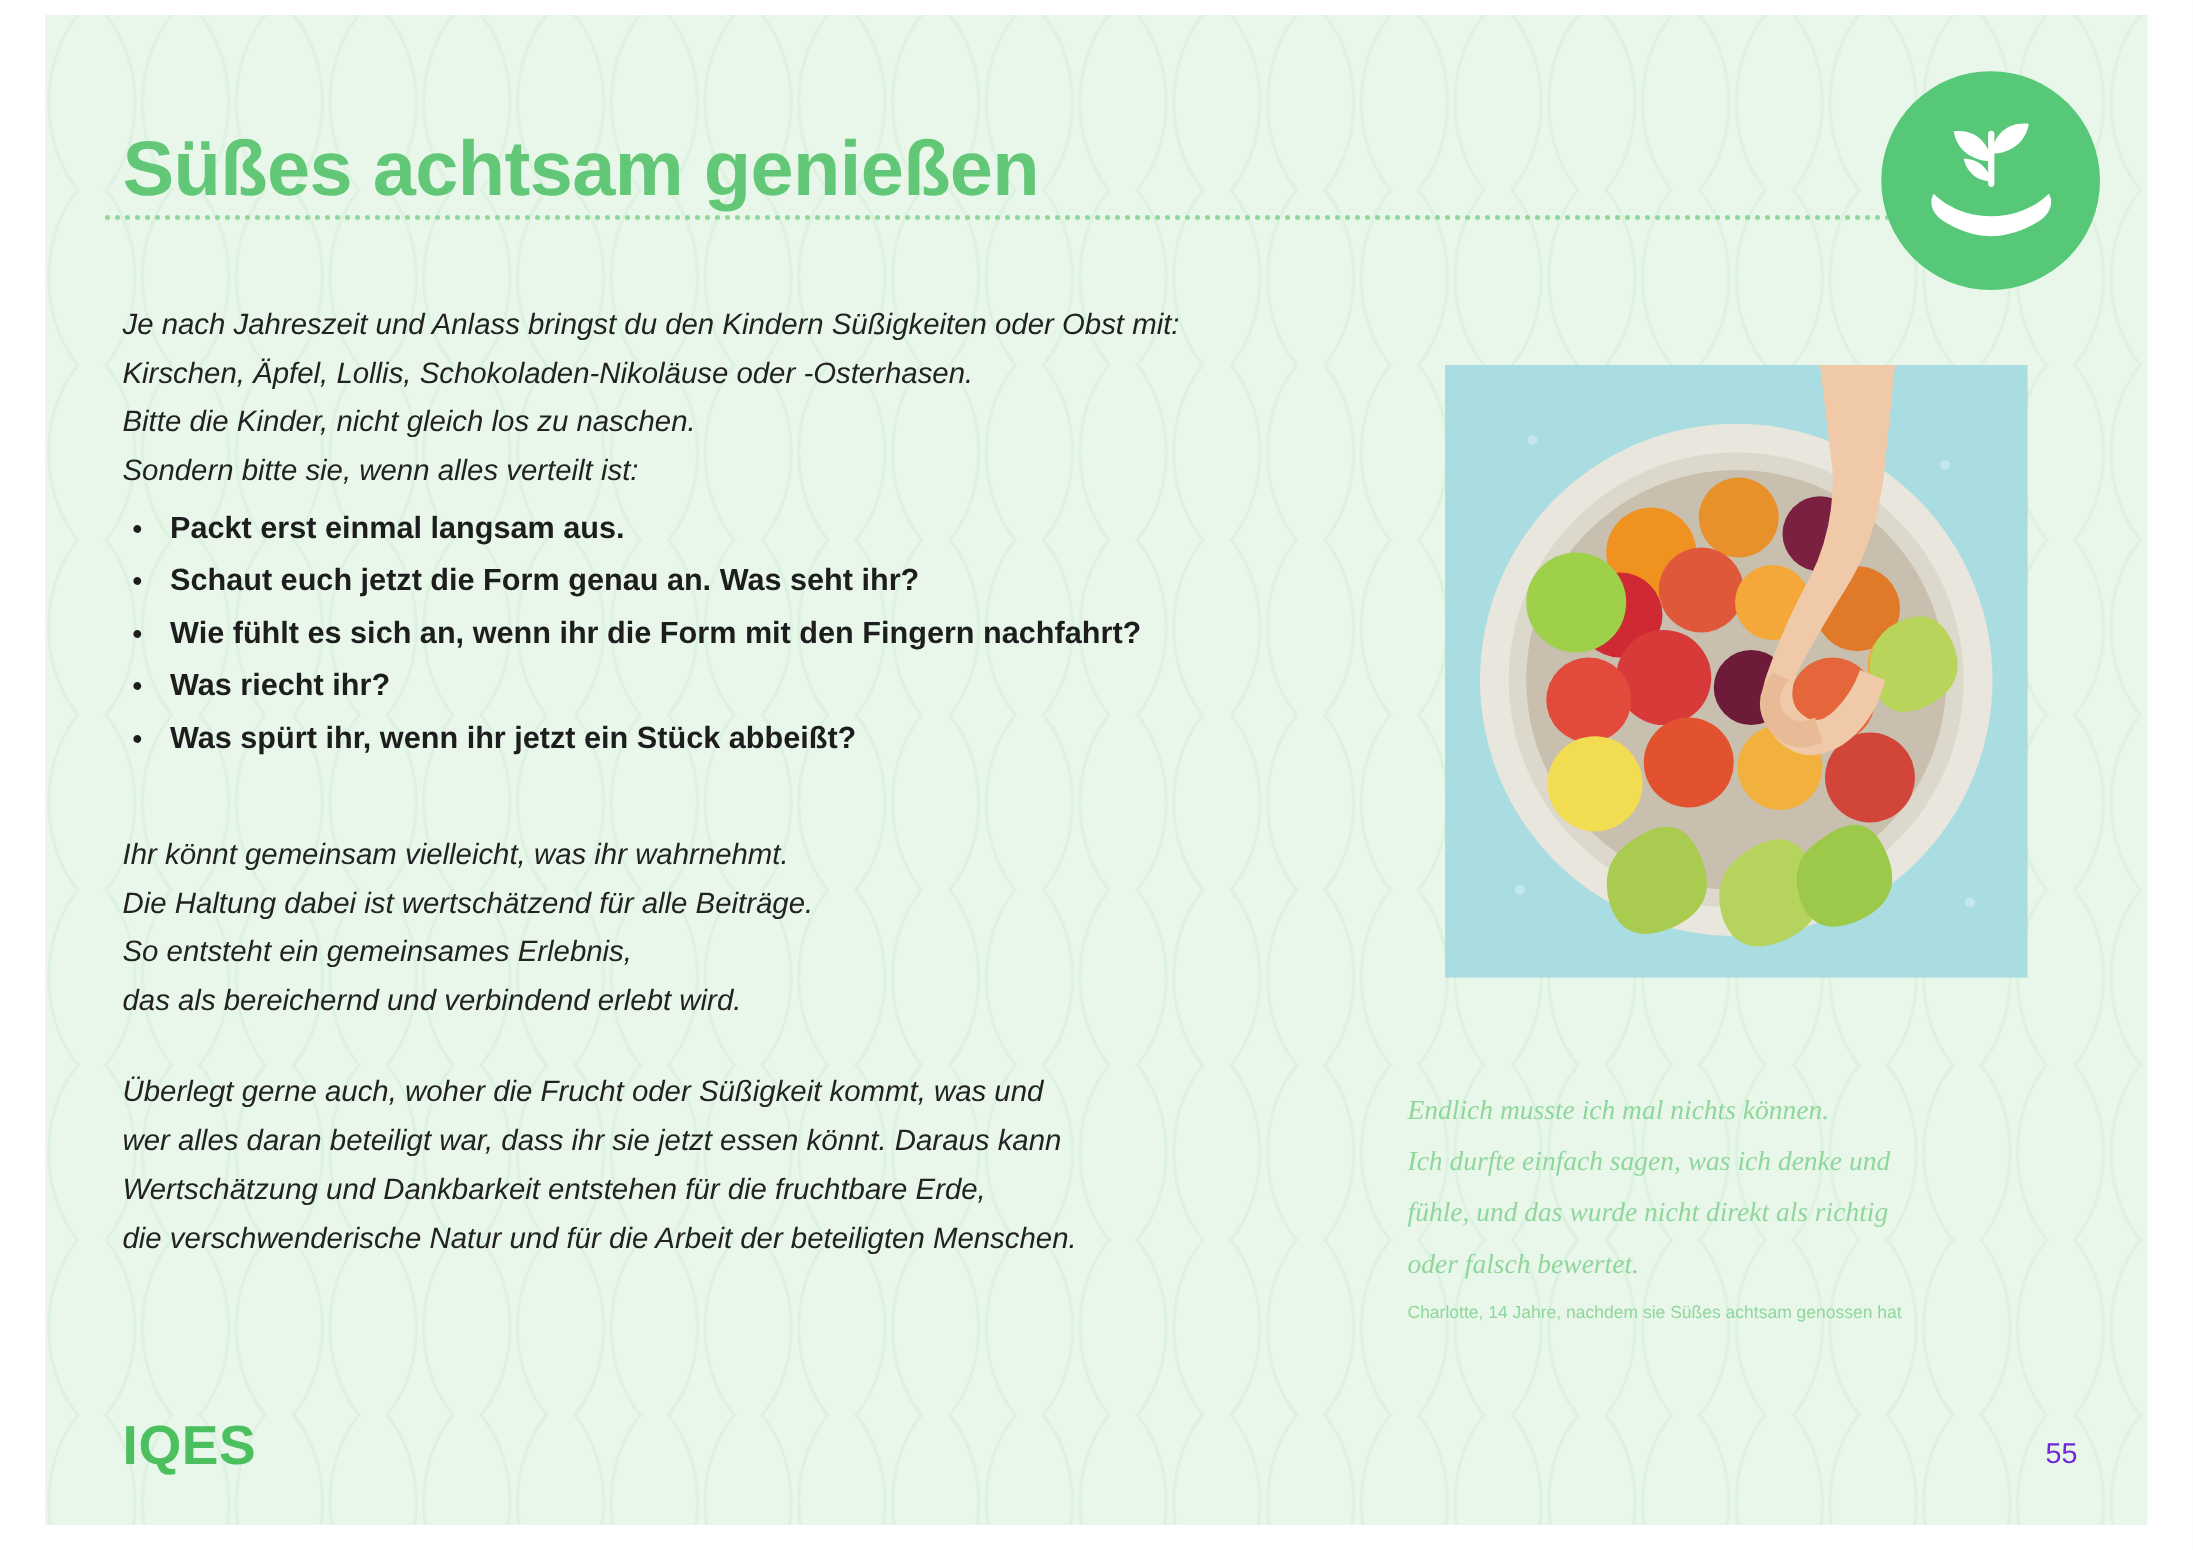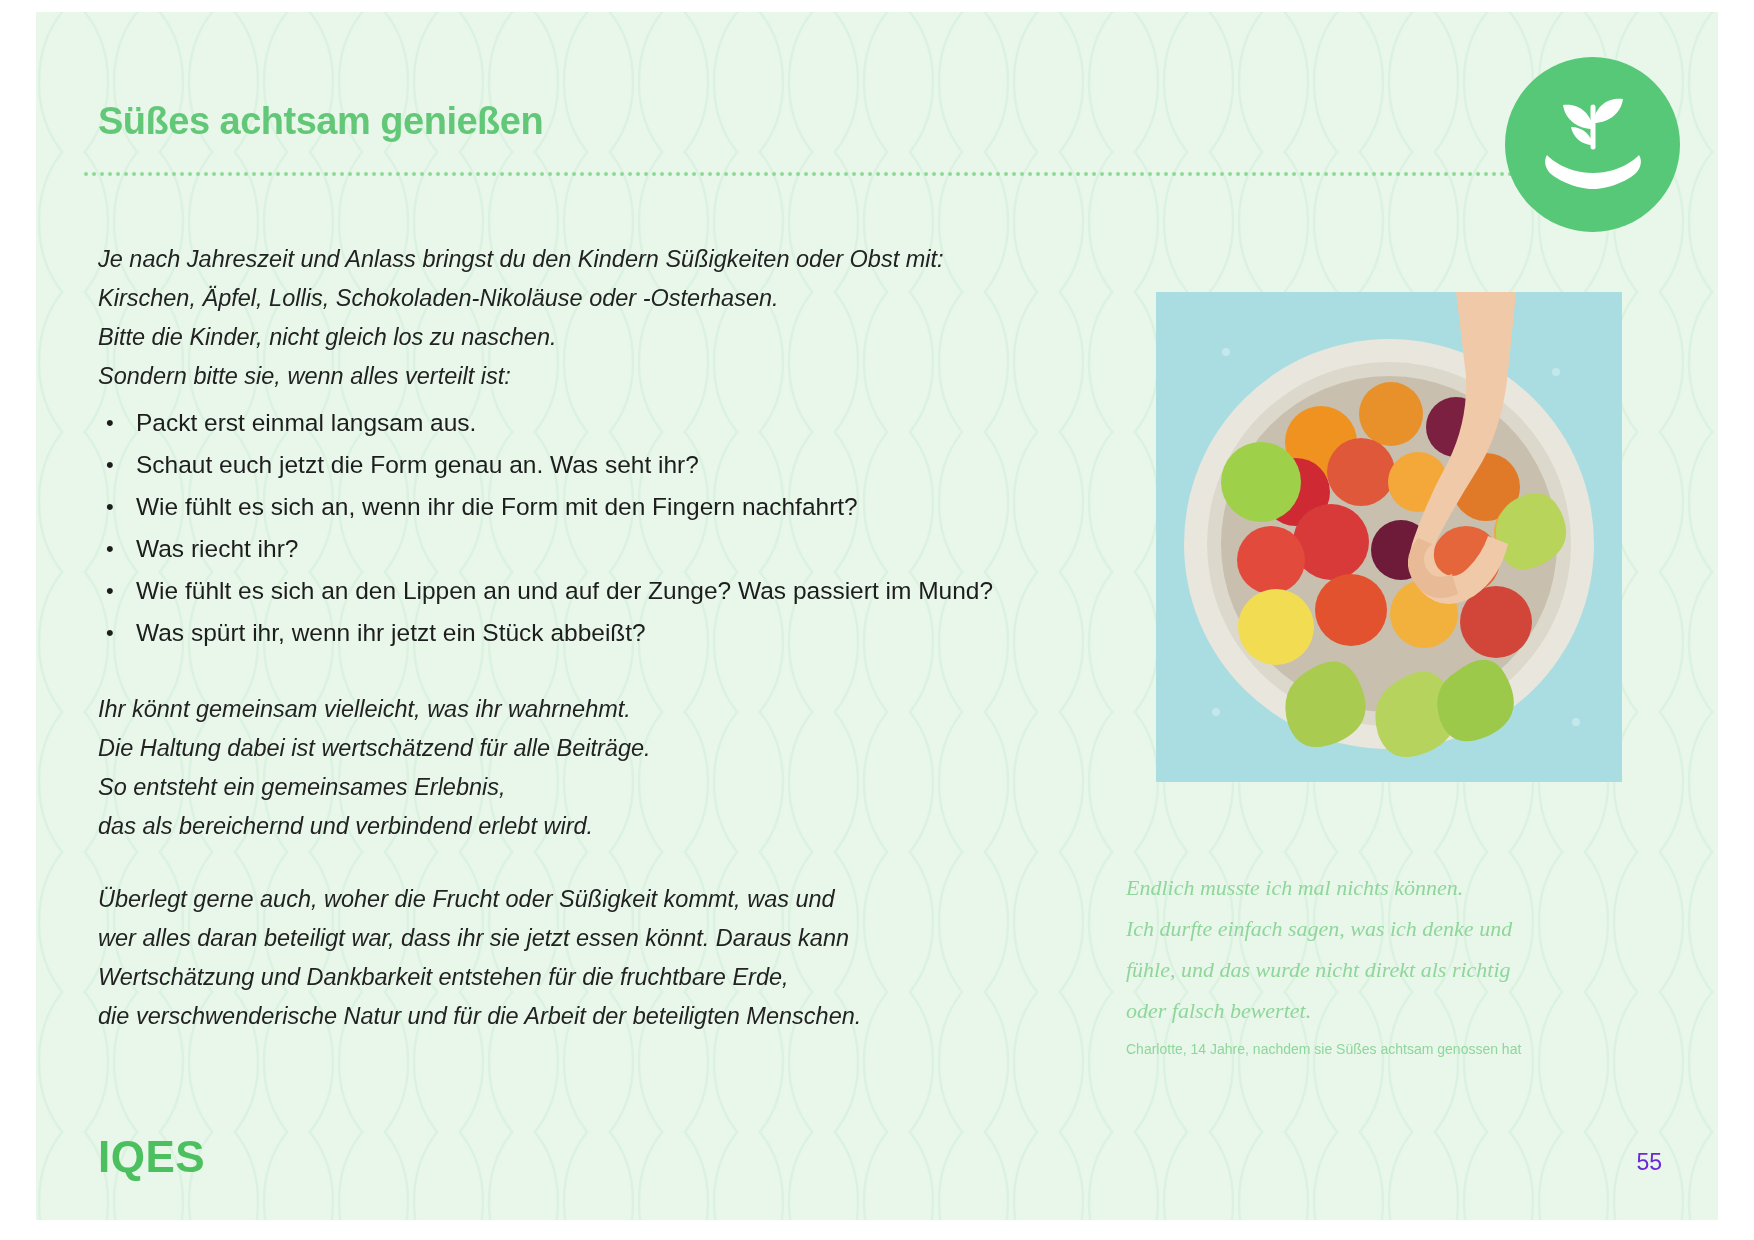--- a/index.html
+++ b/index.html
@@ -38,21 +38,21 @@
     top: 160px;
     width: 1590px;
     height: 3px;
     border-top: 4px dotted #8fd89a;
   }
 
   .title {
     position: absolute;
     left: 62px;
     top: 88px;
-    font-size: 38px;
+    font-size: 62px;
     font-weight: bold;
     color: #62c877;
     letter-spacing: -0.5px;
     white-space: nowrap;
   }
 
   .logo-circle {
     position: absolute;
     right: 38px;
     top: 45px;
@@ -74,23 +74,24 @@
 
   .para {
     font-style: italic;
     font-size: 23.5px;
     color: #222;
     line-height: 39px;
     margin: 0;
   }
 
   .bullets {
-    margin: 6px 0 0 0;
+    margin: 6px 0 16px 0;
     padding: 0;
     list-style: none;
+    font-weight: bold;
   }
   .bullets li {
     position: relative;
     font-size: 24.5px;
     color: #1d1d1d;
     line-height: 42px;
     padding-left: 38px;
   }
   .bullets li::before {
     content: "•";
@@ -187,21 +188,20 @@
     <p class="para">Je nach Jahreszeit und Anlass bringst du den Kindern Süßigkeiten oder Obst mit:</p>
     <p class="para">Kirschen, Äpfel, Lollis, Schokoladen-Nikoläuse oder -Osterhasen.</p>
     <p class="para">Bitte die Kinder, nicht gleich los zu naschen.</p>
     <p class="para">Sondern bitte sie, wenn alles verteilt ist:</p>
 
     <ul class="bullets">
       <li>Packt erst einmal langsam aus.</li>
       <li>Schaut euch jetzt die Form genau an. Was seht ihr?</li>
       <li>Wie fühlt es sich an, wenn ihr die Form mit den Fingern nachfahrt?</li>
       <li>Was riecht ihr?</li>
-      <li>Wie fühlt es sich an den Lippen an und auf der Zunge? Was passiert im Mund?</li>
       <li>Was spürt ihr, wenn ihr jetzt ein Stück abbeißt?</li>
     </ul>
 
     <div class="block-gap"></div>
 
     <p class="para">Ihr könnt gemeinsam vielleicht, was ihr wahrnehmt.</p>
     <p class="para">Die Haltung dabei ist wertschätzend für alle Beiträge.</p>
     <p class="para">So entsteht ein gemeinsames Erlebnis,</p>
     <p class="para">das als bereichernd und verbindend erlebt wird.</p>
 

